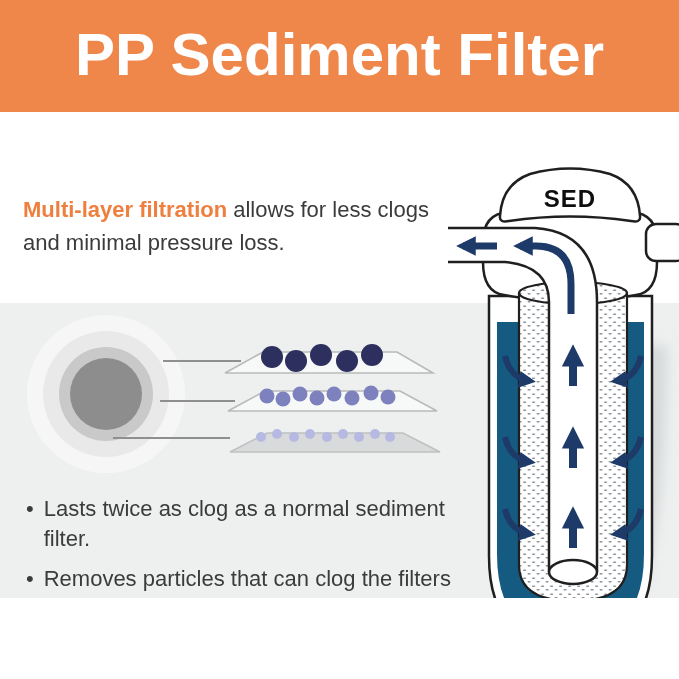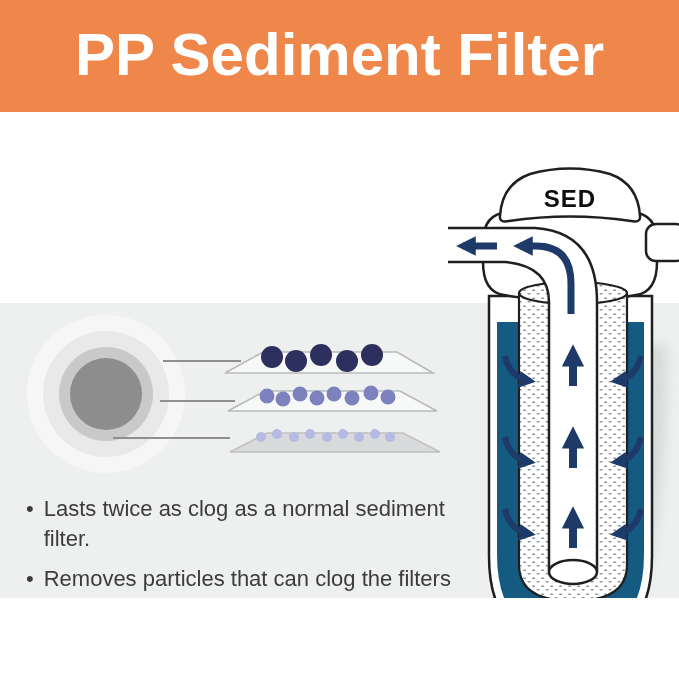--- a/index.html
+++ b/index.html
@@ -36,20 +36,23 @@
 <body>
 
 <div class="stage">
 
   <header class="banner">
     <h1>PP Sediment Filter</h1>
   </header>
 
   <div class="gray-band"></div>
 
+  <p class="intro"><span class="hl">Multi-layer filtration</span>
+    <span>allows for less clogs</span><br>
+    <span>and minimal pressure loss.</span></p>
 
   <svg class="abs" style="left:0;top:305px" width="470" height="175" viewBox="0 305 470 175">
     <g>
       <circle cx="106" cy="394" r="79" fill="#f6f6f7"></circle>
       <circle cx="106" cy="394" r="63" fill="#e9e9ea"></circle>
       <circle cx="106" cy="394" r="47" fill="#c9c9ca"></circle>
       <circle cx="106" cy="394" r="36" fill="#8d8d8d"></circle>
     </g>
     <g stroke="#8f8f8f" stroke-width="2">
       <line x1="163" y1="361" x2="241" y2="361"></line>

